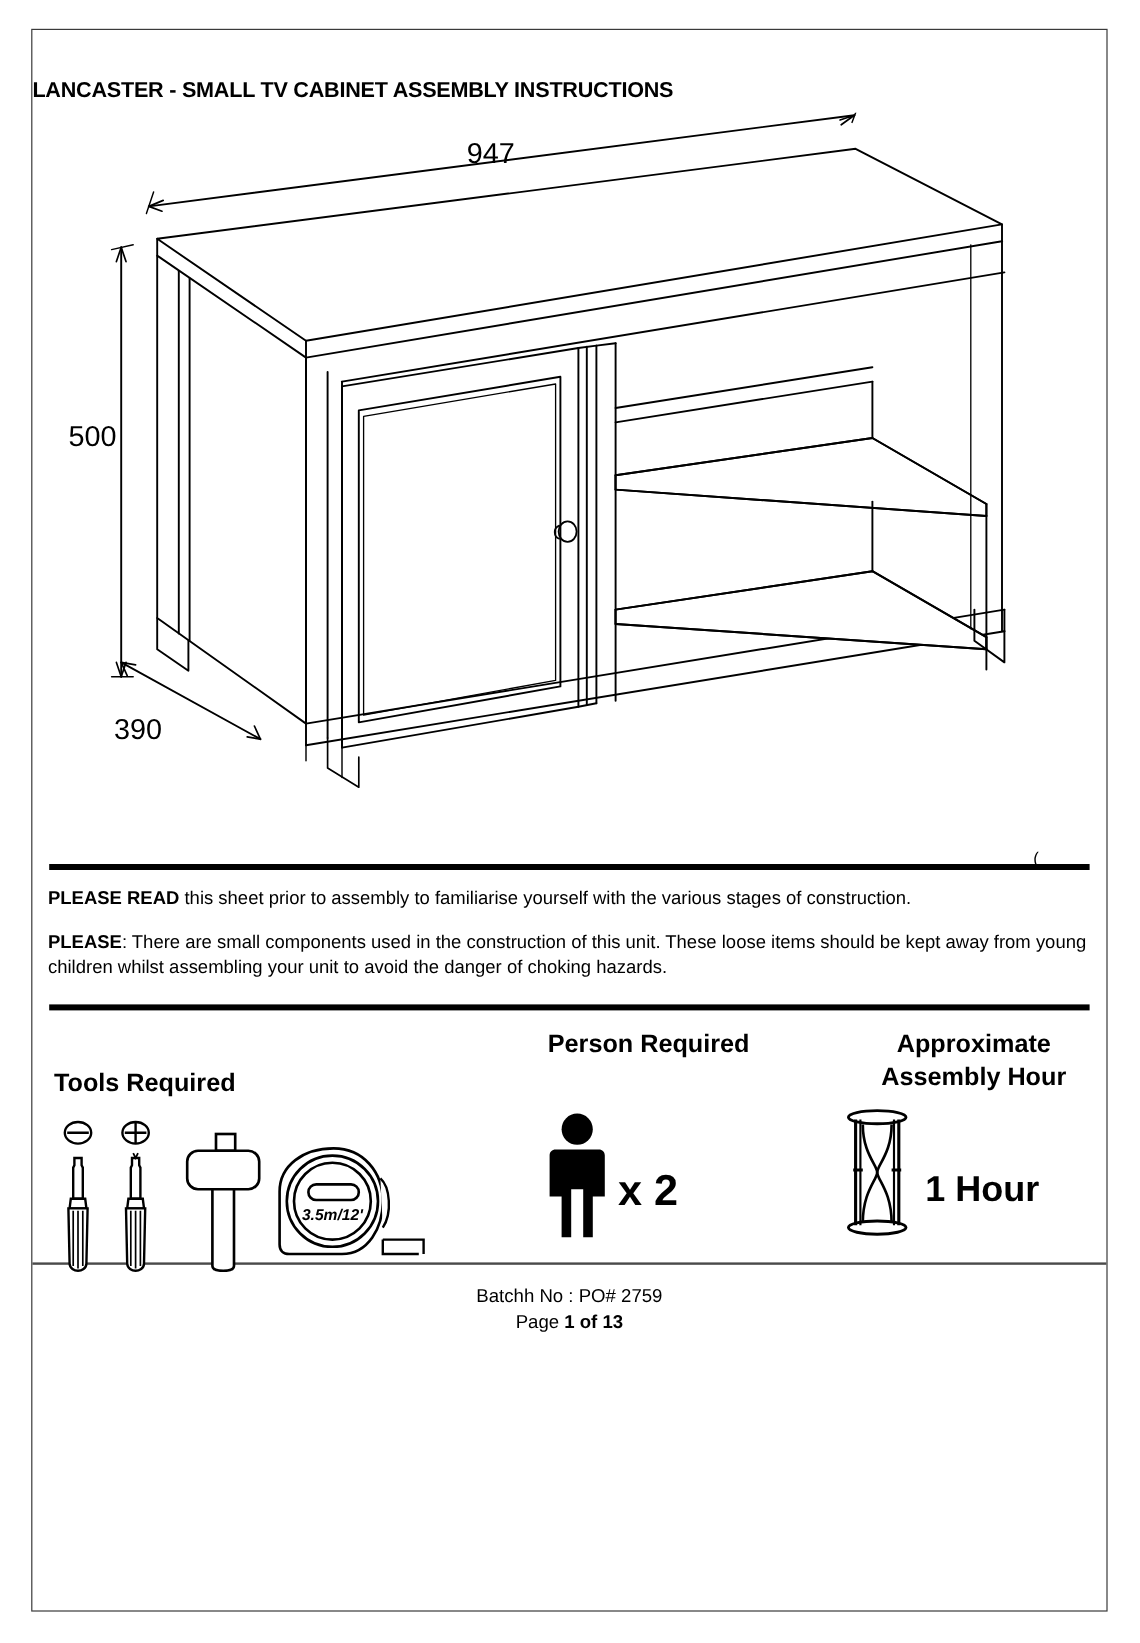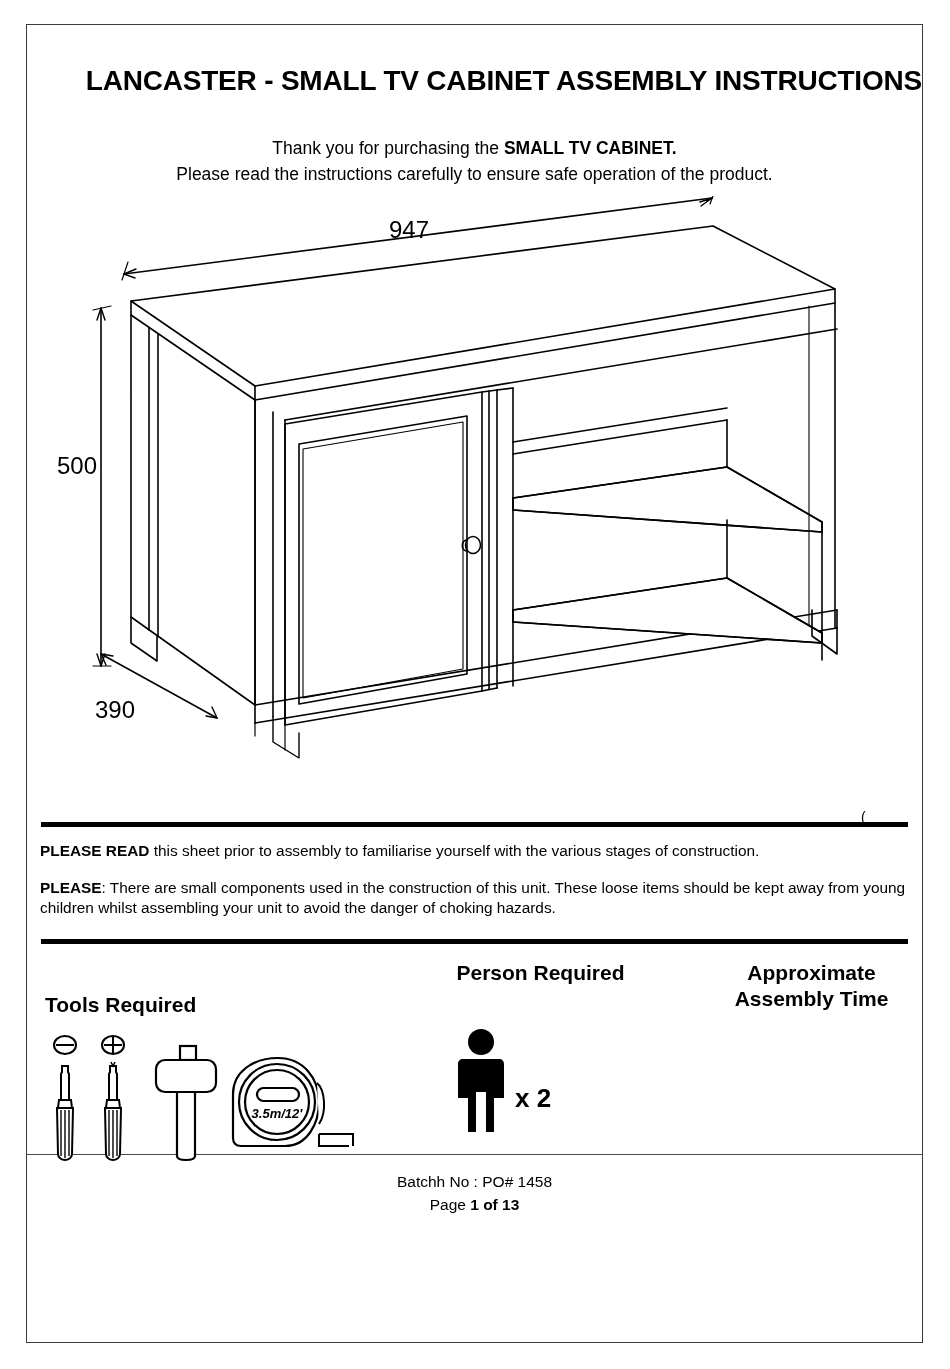--- a/index.html
+++ b/index.html
@@ -22,22 +22,22 @@
     top: 24px;
     width: 897px;
     height: 1319px;
     border: 1.5px solid #3a3a3a;
     box-sizing: border-box;
     background: #fff;
   }
 
   
   .title {
-    text-align: right;
-    font-size: 28px;
+    text-align: left;
+    font-size: 18px;
     font-weight: bold;
     letter-spacing: -0.2px;
     margin-top: 40px;
   }
   .thanks {
     text-align: center;
     font-size: 17.5px;
     margin-top: 38px;
     line-height: 1.5;
   }
@@ -108,21 +108,21 @@
 
   .icons-row {
     display: flex;
     align-items: flex-end;
   }
   .tools-icons { margin-top: 14px; }
   .person-icons { margin-top: 42px; padding-left: 16px; }
   .time-icons { margin-top: 12px; }
 
   .mult {
-    font-size: 26px;
+    font-size: 36px;
     font-weight: bold;
     margin-left: 2px;
     margin-bottom: 22px;
   }
   .hour-text {
     font-size: 30px;
     font-weight: bold;
     margin-left: 8px;
     margin-bottom: 22px;
   }
@@ -136,24 +136,20 @@
   }
   .footer b { font-weight: bold; }
 </style>
 </head>
 <body>
 
 <div id="page">
 
   <div class="title">LANCASTER - SMALL TV CABINET ASSEMBLY INSTRUCTIONS</div>
 
-  <div class="thanks">
-    <span>Thank you for purchasing the </span><b>SMALL TV CABINET.</b>
-    <span class="thanks-line2">Please read the instructions carefully to ensure safe operation of the product.</span>
-  </div>
 
   <div class="drawing-wrap">
     <svg width="897" height="600" viewBox="0 0 897 600">
       <g fill="none" stroke="#000" stroke-width="1.6" stroke-linejoin="round" stroke-linecap="round">
 
         <line x1="97" y1="78" x2="685" y2="2"></line>
         <path d="M97,78 L109,73 M97,78 L108,82" stroke-width="1.4"></path>
         <path d="M685,2 L673,6 M685,2 L674,10" stroke-width="1.4"></path>
 
         <line x1="95" y1="84" x2="101" y2="66" stroke-width="1.2"></line>
@@ -330,25 +326,42 @@
             <path d="M14,31 L50,31 C53,31 55,33 55,36 L55,70 L45,70 L45,104 L37,104 L37,64 L27,64 L27,104 L19,104 L19,70 L9,70 L9,36 C9,33 11,31 14,31 Z"></path>
           </g>
         </svg>
         <span class="mult">x 2</span>
       </div>
     </div>
 
     <div class="req-col col-time">
       <div class="req-head">
         <span>Approximate</span><br>
-        <span>Assembly Time</span>
+        <span>Assembly Hour</span>
+      </div>
+      <div class="icons-row time-icons">
+        <svg width="64" height="108" viewBox="0 0 64 108">
+          <g fill="none" stroke="#000" stroke-width="2.4">
+            <ellipse cx="32" cy="8" rx="24" ry="5.5" fill="#fff"></ellipse>
+            <ellipse cx="32" cy="100" rx="24" ry="5.5" fill="#fff"></ellipse>
+            <path d="M14,10 L14,98" stroke-width="2.6"></path>
+            <path d="M50,10 L50,98" stroke-width="2.6"></path>
+            <path d="M18,10 L18,98" stroke-width="1.8"></path>
+            <path d="M46,10 L46,98" stroke-width="1.8"></path>
+            <path d="M20,14 C20,38 32,48 32,54 C32,60 20,70 20,96" stroke-width="2.2"></path>
+            <path d="M44,14 C44,38 32,48 32,54 C32,60 44,70 44,96" stroke-width="2.2"></path>
+            <path d="M12,52 L20,52" stroke-width="2.6"></path>
+            <path d="M44,52 L52,52" stroke-width="2.6"></path>
+          </g>
+        </svg>
+        <span class="hour-text">1 Hour</span>
       </div>
     </div>
   </div>
 
   <div class="rule-thin"></div>
 
   <div class="footer">
-    <div>Batchh No : PO# 1458</div>
+    <div>Batchh No : PO# 2759</div>
     <div><span>Page </span><b>1 of 13</b></div>
   </div>
 
 </div>
 
 </body></html>

